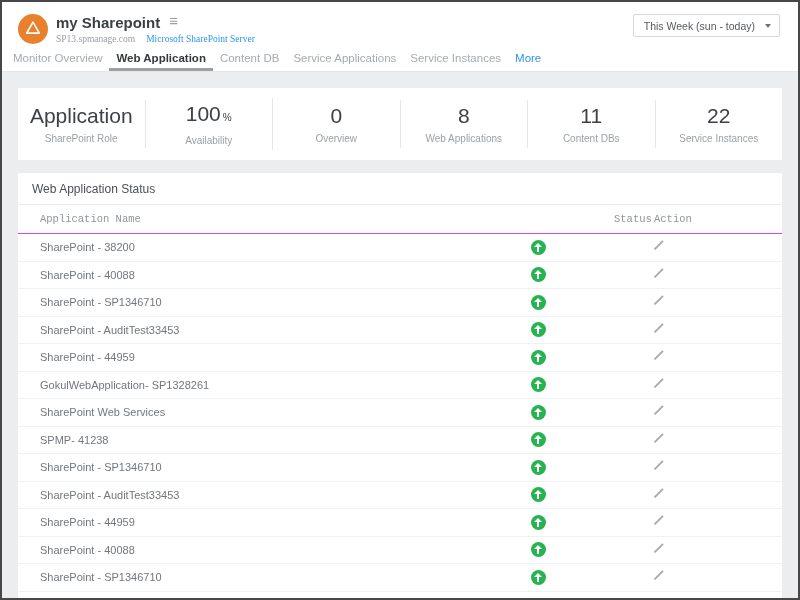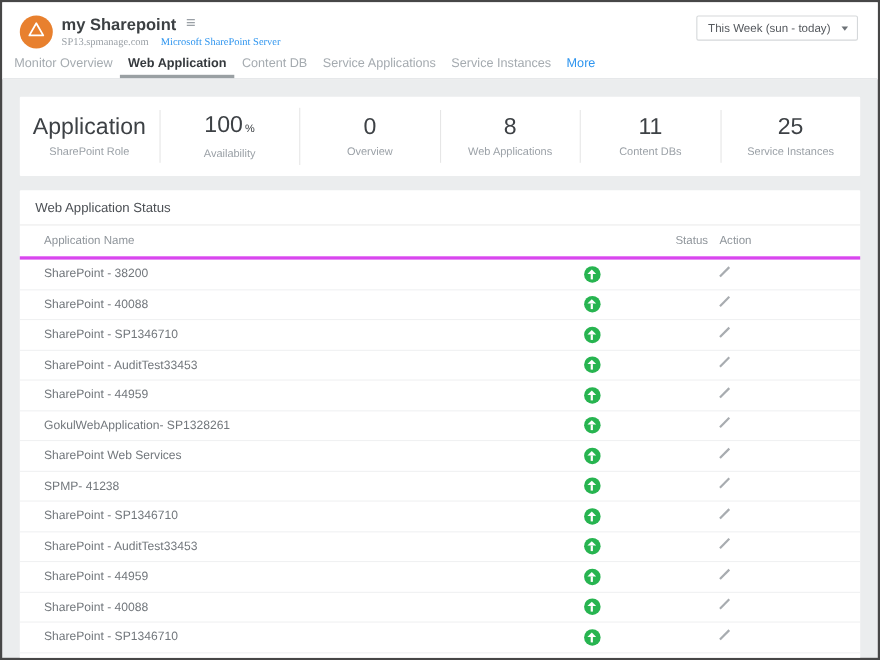--- a/index.html
+++ b/index.html
@@ -41,21 +41,21 @@
   .stat{flex:1;text-align:center;border-right:1px solid #e6e6e6;padding:4px 0;}
   .stat:last-child{border-right:none;}
   .stat-value{font-size:21px;color:#3d4145;font-weight:500;line-height:24px;}
   .stat-unit{font-size:10px;color:#3d4145;margin-left:2px;font-weight:400;}
   .stat-label{font-size:10px;color:#9ba1a7;margin-top:5px;}
 
   .table-card{background:#fff;margin-top:13px;border-radius:1px;padding-bottom:9px;}
   .table-title{font-size:12px;color:#4b4f54;padding:8px 14px 7px 14px;line-height:16px;}
   .table-title-divider{border-bottom:1px solid #ececec;}
   .thead,.trow{display:grid;grid-template-columns:445px 150px 35px 1fr;align-items:center;}
-  .thead{height:28px;font-size:10.5px;color:#8f959b;border-bottom:3px solid #d946ef;}
+  .thead{height:28px;font-size:10.5px;color:#8f959b;border-bottom:1px solid #d946ef;font-family:Liberation Mono, monospace;}
   .th-name{padding-left:22px;}
   .th-status{padding-left:1px;}
   .th-action{padding-left:6px;}
   .trow{height:26.5px;border-bottom:1px solid #f0f1f2;}
   .cell-name{padding-left:22px;font-size:11px;color:#72777c;white-space:nowrap;overflow:hidden;}
   .cell-status{display:flex;justify-content:center;}
   .cell-action{padding-left:4px;}
 
   
   .up-icon{display:inline-block;width:15px;height:15px;border-radius:50%;background:#27b450;position:relative;}
@@ -125,21 +125,21 @@
       </div>
       <div class="stat">
         <div class="stat-value">8</div>
         <div class="stat-label">Web Applications</div>
       </div>
       <div class="stat">
         <div class="stat-value">11</div>
         <div class="stat-label">Content DBs</div>
       </div>
       <div class="stat">
-        <div class="stat-value">25</div>
+        <div class="stat-value">22</div>
         <div class="stat-label">Service Instances</div>
       </div>
     </div>
 
     <div class="table-card">
       <div class="table-title">Web Application Status</div>
       <div class="table-title-divider"></div>
 
       <div class="thead">
         <div class="th-name">Application Name</div>

